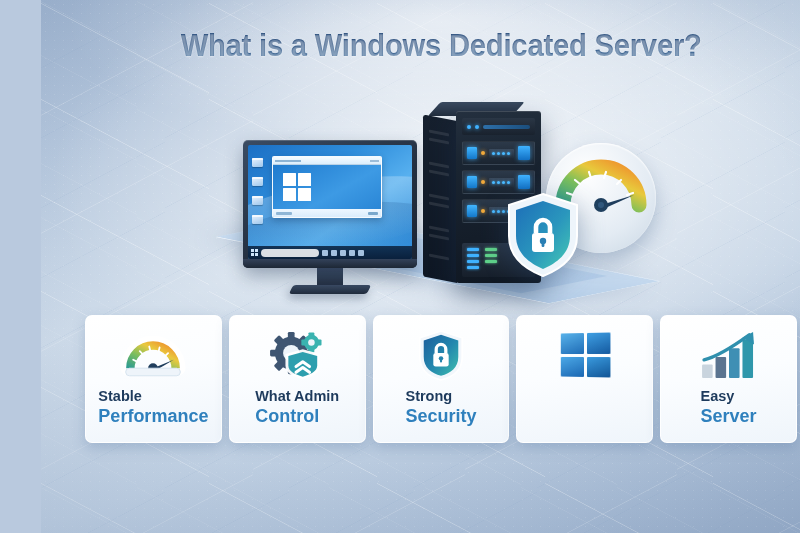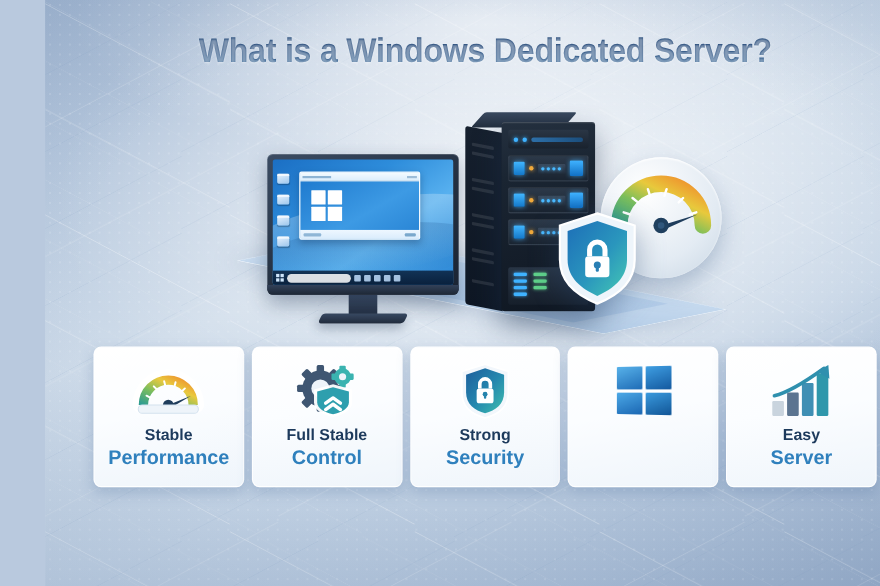--- a/index.html
+++ b/index.html
@@ -186,21 +186,21 @@
   #cards { position:absolute; left:44px; top:315px; width:712px; height:128px; display:flex; gap:7px; }
   .card {
     flex:1; border-radius:7px; position:relative;
     background:linear-gradient(170deg,#ffffff 0%,#fbfdff 45%,#eff5fb 100%);
     border:1px solid rgba(255,255,255,.9);
     box-shadow:0 5px 13px rgba(70,105,150,.26), inset 0 1px 0 #fff;
     display:flex; flex-direction:column; align-items:center; justify-content:flex-start;
     padding:13px 6px 10px;
   }
   .card-icon { height:52px; display:flex; align-items:center; justify-content:center; margin-bottom:7px; }
-  .card-label { text-align:center; line-height:1.22; }
+  .card-label { text-align:left; line-height:1.22; }
   .cl1 { font-size:14.5px; font-weight:bold; color:#1d3a5c; display:block; }
   .cl2 { font-size:18px; font-weight:bold; color:#2f80bd; display:block; }
 
   
   .win-card-logo { width:50px; height:44px; display:grid; grid-template-columns:1fr 1fr; grid-template-rows:1fr 1fr; gap:3px;
                    transform:perspective(120px) rotateY(-7deg); }
   .win-card-logo b { display:block; background:linear-gradient(160deg,#4aa8e8,#1663b0); border-radius:1px; }
   .win-card-logo b:nth-child(1){ background:linear-gradient(160deg,#58b2ea,#1f6cb6); }
   .win-card-logo b:nth-child(2){ background:linear-gradient(160deg,#3f9fe3,#14599f); }
   .win-card-logo b:nth-child(3){ background:linear-gradient(160deg,#4ca9e7,#1a66b2); }
@@ -457,21 +457,21 @@
           <circle cx="45" cy="13" r="3.4" fill="#eef4fa"></circle>
           <path d="M36 20 L54 25 V37 C54 45 45 49 36 51 C27 49 18 45 18 37 V25 Z" fill="#ffffff" opacity=".95"></path>
           <path d="M36 23 L51 27 V37 C51 43 44 46.5 36 48.5 C28 46.5 21 43 21 37 V27 Z" fill="#2e9fae"></path>
           <g stroke="#ffffff" stroke-width="3.2" fill="none" stroke-linecap="round" stroke-linejoin="round">
             <path d="M29 38 L36 33 L43 38"></path>
             <path d="M29 44 L36 39 L43 44"></path>
           </g>
         </svg>
       </div>
       <div class="card-label">
-        <span class="cl1">Full Stable</span>
+        <span class="cl1">What Admin</span>
         <span class="cl2">Control</span>
       </div>
     </div>
 
     <div class="card">
       <div class="card-icon">
         <svg viewBox="0 0 50 54" width="48" height="52">
           <defs>
             <linearGradient id="cs3" x1="0" y1="0" x2="1" y2="1">
               <stop offset="0%" stop-color="#1d5e9c"></stop>

